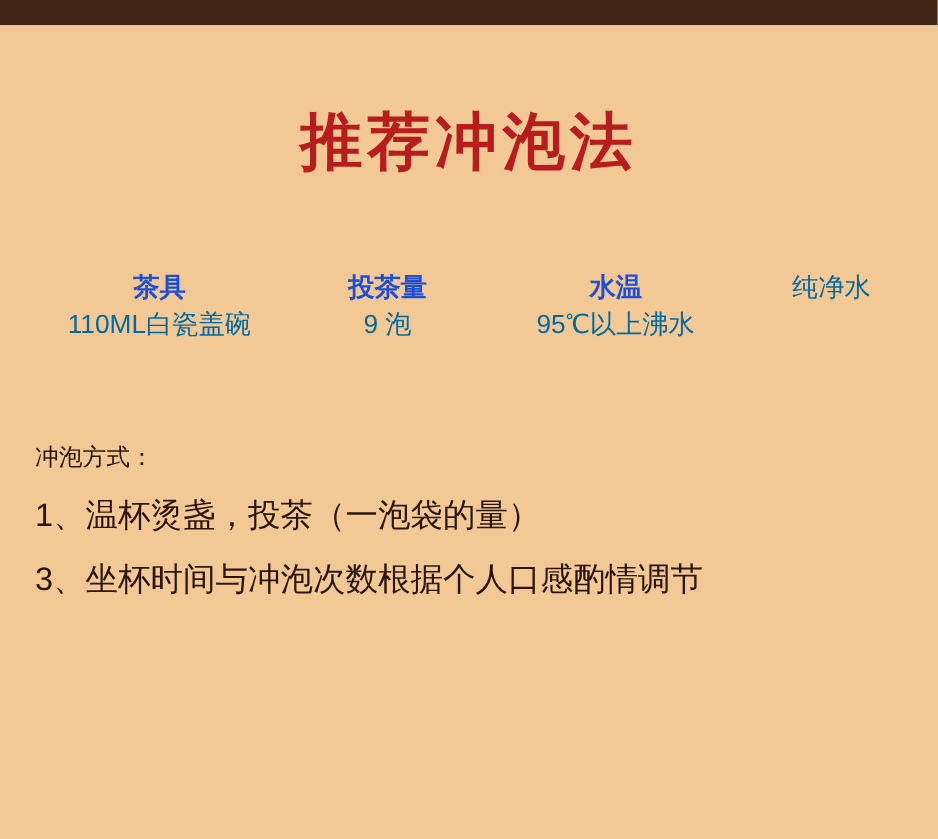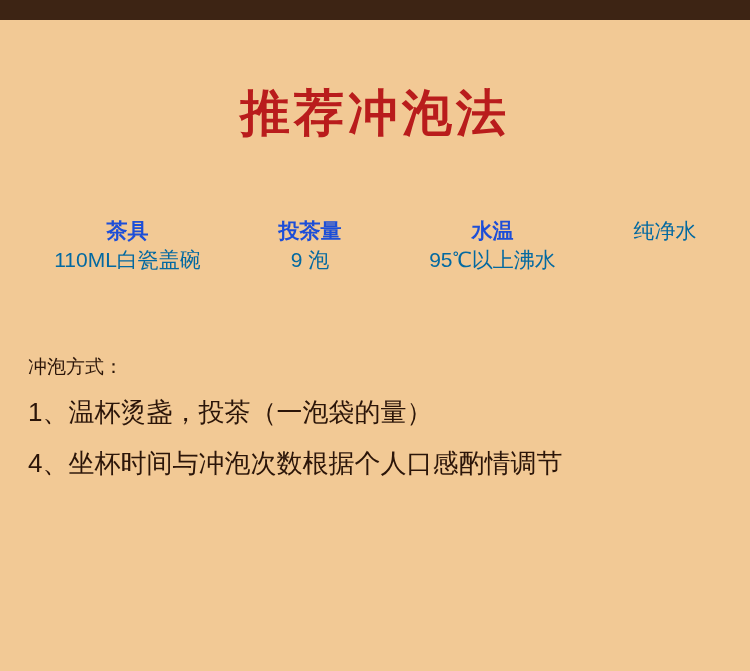--- a/index.html
+++ b/index.html
@@ -124,17 +124,17 @@
     </div>
   </div>
 
   <div class="instructions">
     <div class="instr-heading">冲泡方式：</div>
 
     <div class="instr-item">
       <div>1、温杯烫盏，投茶（一泡袋的量）</div>
     </div>
     <div class="instr-item">
-      <div>4、坐杯时间与冲泡次数根据个人口感酌情调节</div>
+      <div>3、坐杯时间与冲泡次数根据个人口感酌情调节</div>
     </div>
   </div>
 
 </div>
 
 </body></html>

